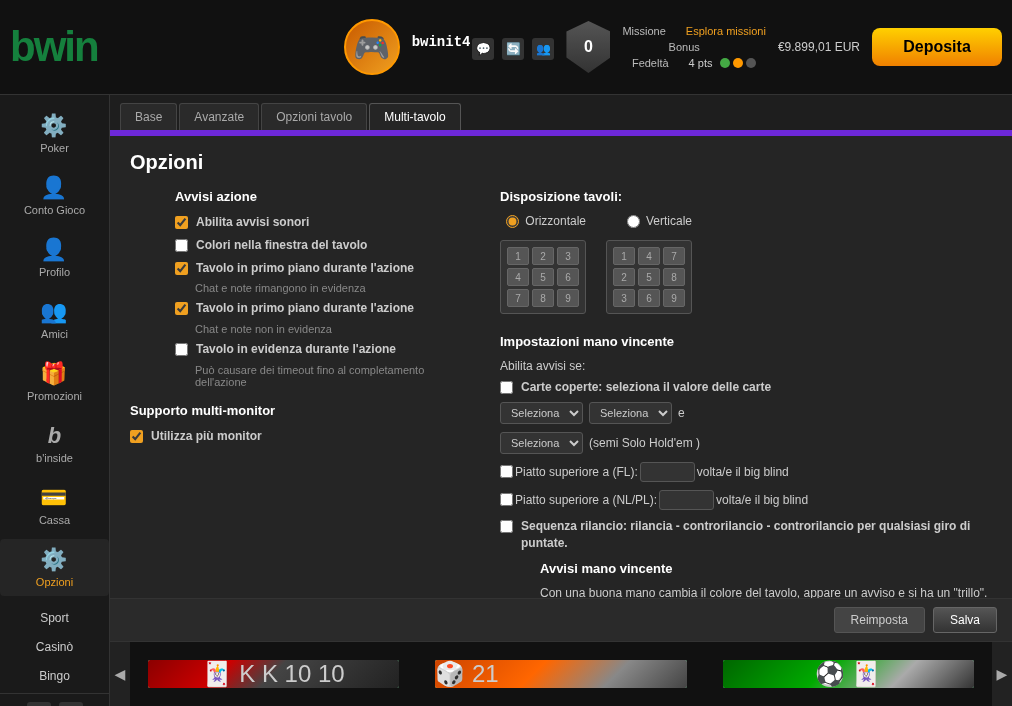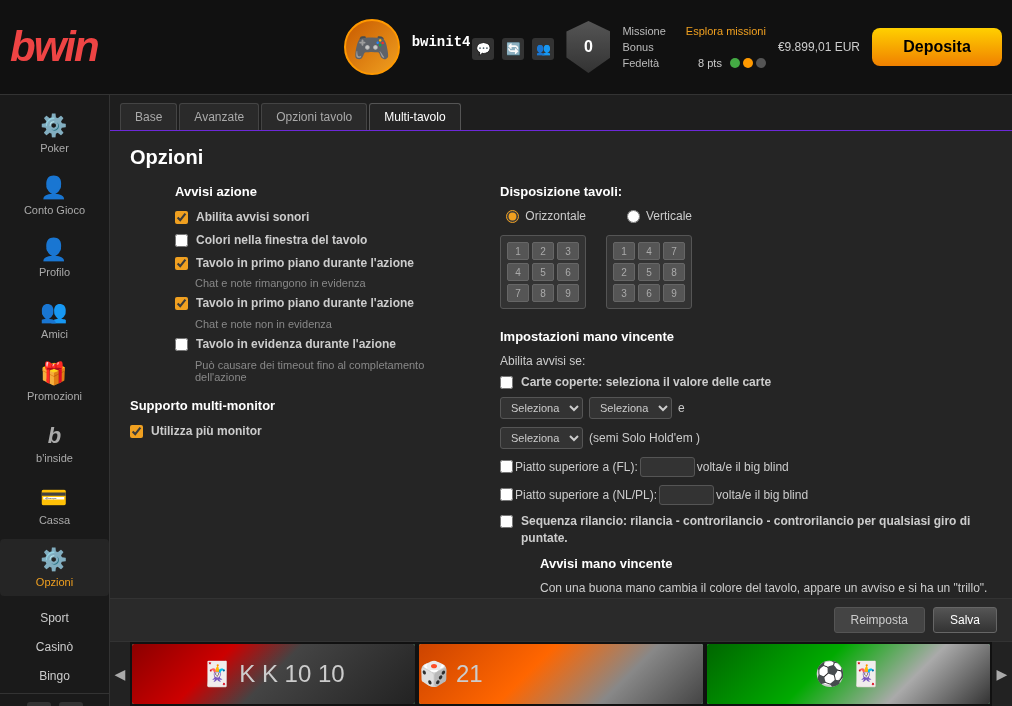--- a/index.html
+++ b/index.html
@@ -24,22 +24,21 @@
     }
     .logo {
       width: 110px;
       height: 50px;
       display: flex;
       align-items: center;
     }
     .logo-text {
       font-size: 42px;
       font-weight: 900;
-      color: #ef4444;
-      font-style: italic;
+      color: #15803d;
       letter-spacing: -2px;
     }
 
     .user-section {
       display: flex;
       align-items: center;
       margin-left: auto;
       gap: 12px;
     }
     .avatar-container {
@@ -97,20 +96,21 @@
       font-size: 16px;
       font-weight: bold;
     }
 
     .missions-section {
       display: flex;
       flex-direction: column;
       gap: 4px;
       color: #ccc;
       font-size: 11px;
+      align-items: center;
     }
     .missions-row {
       display: flex;
       justify-content: space-between;
       gap: 20px;
     }
     .missions-label { color: #bbb; }
     .missions-link { color: #f0a020; cursor: pointer; }
     .points-row {
       display: flex;
@@ -233,21 +233,21 @@
       flex-direction: column;
       overflow: hidden;
     }
 
     
     .tabs-bar {
       display: flex;
       gap: 2px;
       padding: 8px 10px 0;
       background: #1e1e1e;
-      border-bottom: 1px solid #6d28d9;
+      border-bottom: 6px solid #6d28d9;
     }
     .tab {
       padding: 6px 14px;
       cursor: pointer;
       color: #aaa;
       font-size: 12px;
       border-radius: 3px 3px 0 0;
       background: #2a2a2a;
       border: 1px solid #444;
       border-bottom: none;
@@ -449,21 +449,21 @@
       align-items: center;
       justify-content: center;
       cursor: pointer;
       color: #aaa;
       font-size: 14px;
       flex-shrink: 0;
     }
     .banner-item {
       flex: 1;
       background: #86efac;
-      margin: 2px;
+      margin: 18px;
       border-radius: 2px;
       overflow: hidden;
       position: relative;
     }
     .banner-overlay {
       position: absolute;
       inset: 0;
       background: linear-gradient(135deg, #8B0000 0%, #c00 30%, #444 50%, #222 100%);
       display: flex;
       align-items: center;
@@ -530,21 +530,21 @@
         <span class="missions-label">Missione</span>
         <span class="missions-link">Esplora missioni</span>
       </div>
       <div class="missions-row">
         <span class="missions-label">Bonus</span>
         <span></span>
       </div>
       <div class="missions-row">
         <span class="missions-label">Fedeltà</span>
         <div class="points-row">
-          <span>8 pts</span>
+          <span>4 pts</span>
           <div class="dots">
             <div class="dot dot-green"></div>
             <div class="dot dot-orange"></div>
             <div class="dot dot-gray"></div>
           </div>
         </div>
       </div>
     </div>
 
     <div class="balance-section">

